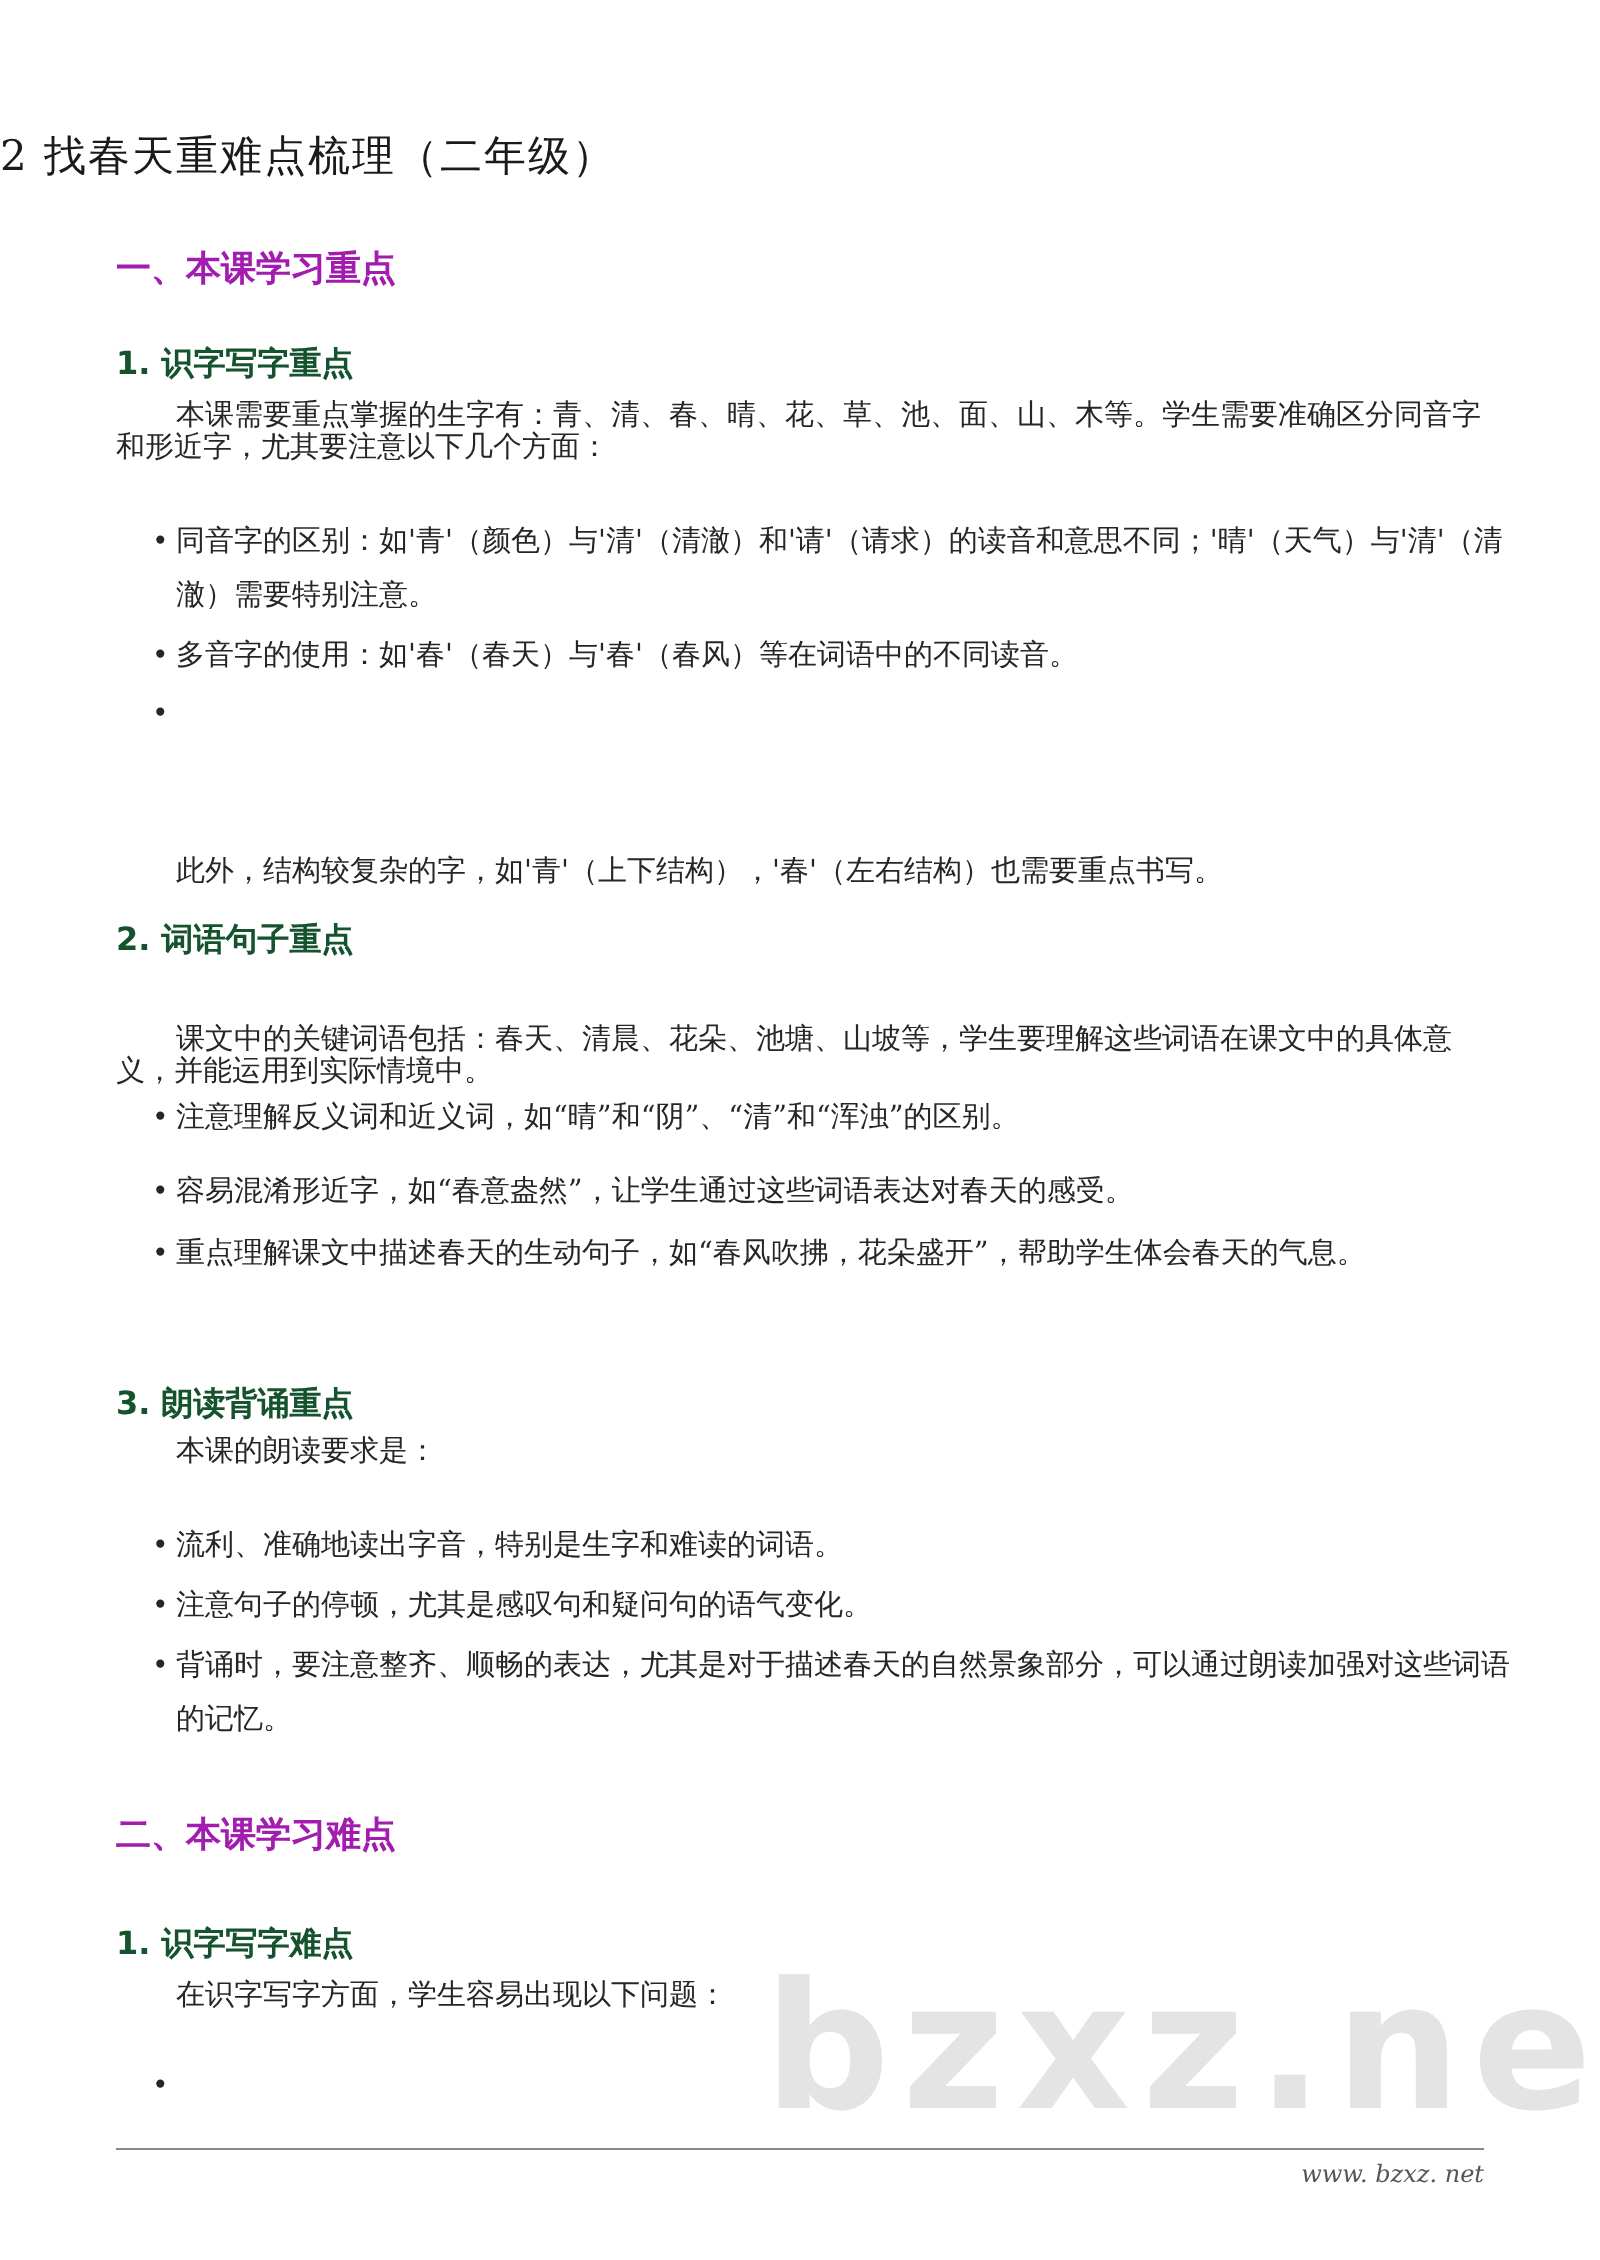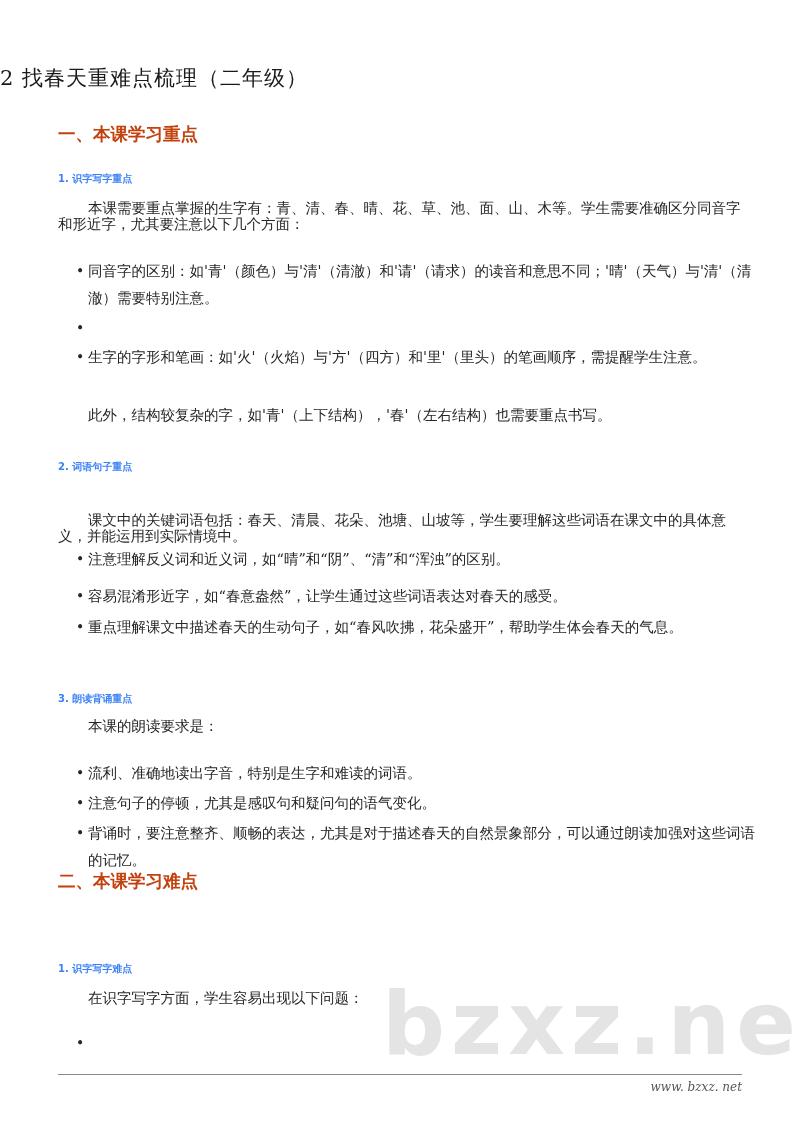--- a/index.html
+++ b/index.html
@@ -1,23 +1,23 @@
 <!DOCTYPE html>
 <html><head>
 <meta charset="utf-8">
 <style>
   html, body { margin: 0; padding: 0; background: #ffffff; }
   body { width: 800px; height: 1130px; position: relative; overflow: hidden;
          font-family: "DejaVu Serif", "Liberation Serif", serif; color: #1e1e1e; }
   .page { position: absolute; left: 0; top: 0; width: 800px; height: 1130px; }
   .title { position: absolute; top: 64px; left: 0; width: 800px; text-align: left;
            font-size: 21px; font-weight: normal; letter-spacing: 1px; color: #1a1a1a; }
-  .h1 { position: absolute; left: 58px; font-size: 17.5px; font-weight: bold; color: #c2410c;
+  .h1 { position: absolute; left: 58px; font-size: 17.5px; font-weight: bold; color: #a21caf;
         font-family: "DejaVu Sans", "Liberation Sans", sans-serif; }
-  .h2 { position: absolute; left: 58px; font-size: 10px; font-weight: bold; color: #3b82f6;
+  .h2 { position: absolute; left: 58px; font-size: 16px; font-weight: bold; color: #14532d;
         font-family: "DejaVu Sans", "Liberation Sans", sans-serif; }
   .para { position: absolute; left: 58px; width: 690px; font-size: 14.5px; line-height: 16px;
           text-indent: 30px; color: #262626; }
   .para.noindent-block { left: 88px; width: 660px; text-indent: 0; }
   .bullet { position: absolute; left: 76px; width: 672px; font-size: 14.5px; line-height: 27px;
             padding-left: 12px; color: #262626; }
   .bullet .dot { position: absolute; left: 0; top: 0; font-size: 14px; }
   .watermark { position: absolute; left: 382px; top: 972px; font-size: 88px; font-weight: bold;
                color: #e4e4e4; letter-spacing: 6px; z-index: 0;
                font-family: "DejaVu Sans", "Liberation Sans", sans-serif; }
@@ -40,27 +40,27 @@
 
     <div class="h2" style="top:172px;">1. 识字写字重点</div>
     <div class="para" style="top:200px;">本课需要重点掌握的生字有：青、清、春、晴、花、草、池、面、山、木等。学生需要准确区分同音字和形近字，尤其要注意以下几个方面：</div>
 
     <div class="bullet" style="top:258px;">
       <span class="dot">•</span>
       <span>同音字的区别：如'青'（颜色）与'清'（清澈）和'请'（请求）的读音和意思不同；'晴'（天气）与'清'（清澈）需要特别注意。</span>
     </div>
     <div class="bullet" style="top:315px;">
       <span class="dot">•</span>
+      <span>多音字的使用：如'春'（春天）与'春'（春风）等在词语中的不同读音。</span>
     </div>
     <div class="bullet" style="top:344px;">
       <span class="dot">•</span>
-      <span>生字的字形和笔画：如'火'（火焰）与'方'（四方）和'里'（里头）的笔画顺序，需提醒学生注意。</span>
     </div>
 
-    <div class="para" style="top:407px;">此外，结构较复杂的字，如'青'（上下结构），'春'（左右结构）也需要重点书写。</div>
+    <div class="para" style="top:428px;">此外，结构较复杂的字，如'青'（上下结构），'春'（左右结构）也需要重点书写。</div>
 
     <div class="h2" style="top:460px;">2. 词语句子重点</div>
     <div class="para" style="top:512px;">课文中的关键词语包括：春天、清晨、花朵、池塘、山坡等，学生要理解这些词语在课文中的具体意义，并能运用到实际情境中。</div>
 
     <div class="bullet" style="top:546px;">
       <span class="dot">•</span>
       <span>注意理解反义词和近义词，如“晴”和“阴”、“清”和“浑浊”的区别。</span>
     </div>
     <div class="bullet" style="top:583px;">
       <span class="dot">•</span>
@@ -80,21 +80,21 @@
     </div>
     <div class="bullet" style="top:790px;">
       <span class="dot">•</span>
       <span>注意句子的停顿，尤其是感叹句和疑问句的语气变化。</span>
     </div>
     <div class="bullet" style="top:820px;">
       <span class="dot">•</span>
       <span>背诵时，要注意整齐、顺畅的表达，尤其是对于描述春天的自然景象部分，可以通过朗读加强对这些词语的记忆。</span>
     </div>
 
-    <div class="h1" style="top:869px;">二、本课学习难点</div>
+    <div class="h1" style="top:905px;">二、本课学习难点</div>
 
     <div class="h2" style="top:962px;">1. 识字写字难点</div>
     <div class="para noindent-block" style="top:990px;">在识字写字方面，学生容易出现以下问题：</div>
 
     <div class="bullet" style="top:1030px;">
       <span class="dot">•</span>
     </div>
 
     <div class="footer-line"></div>
     <div class="footer-url">www. bzxz. net</div>

